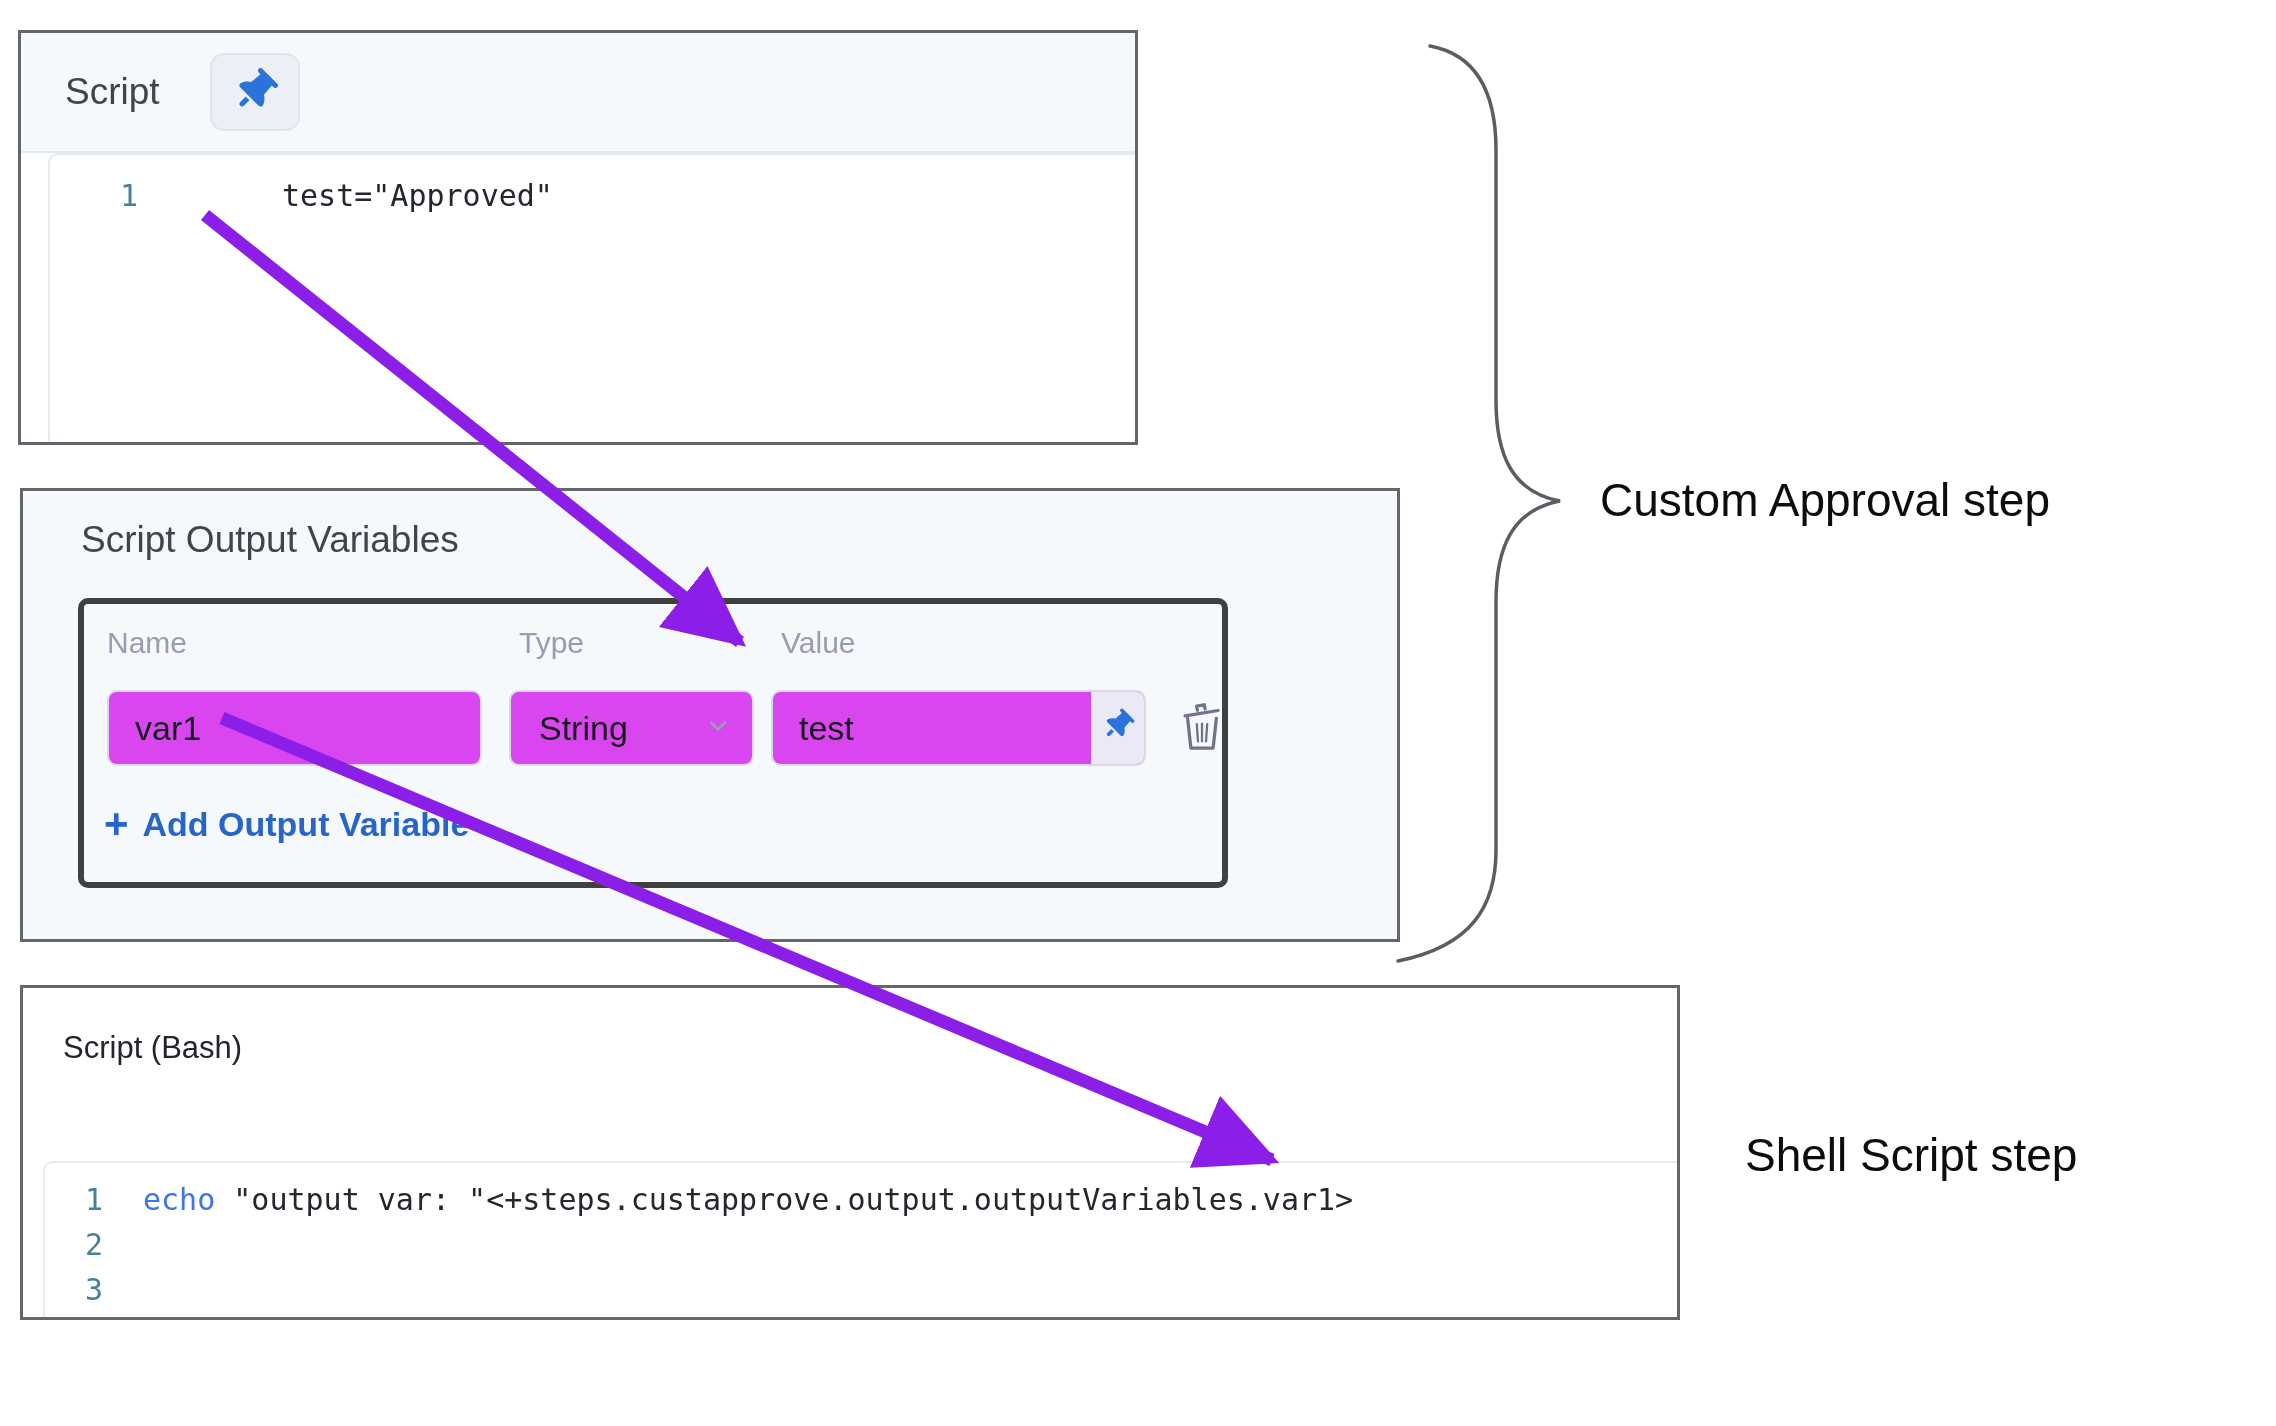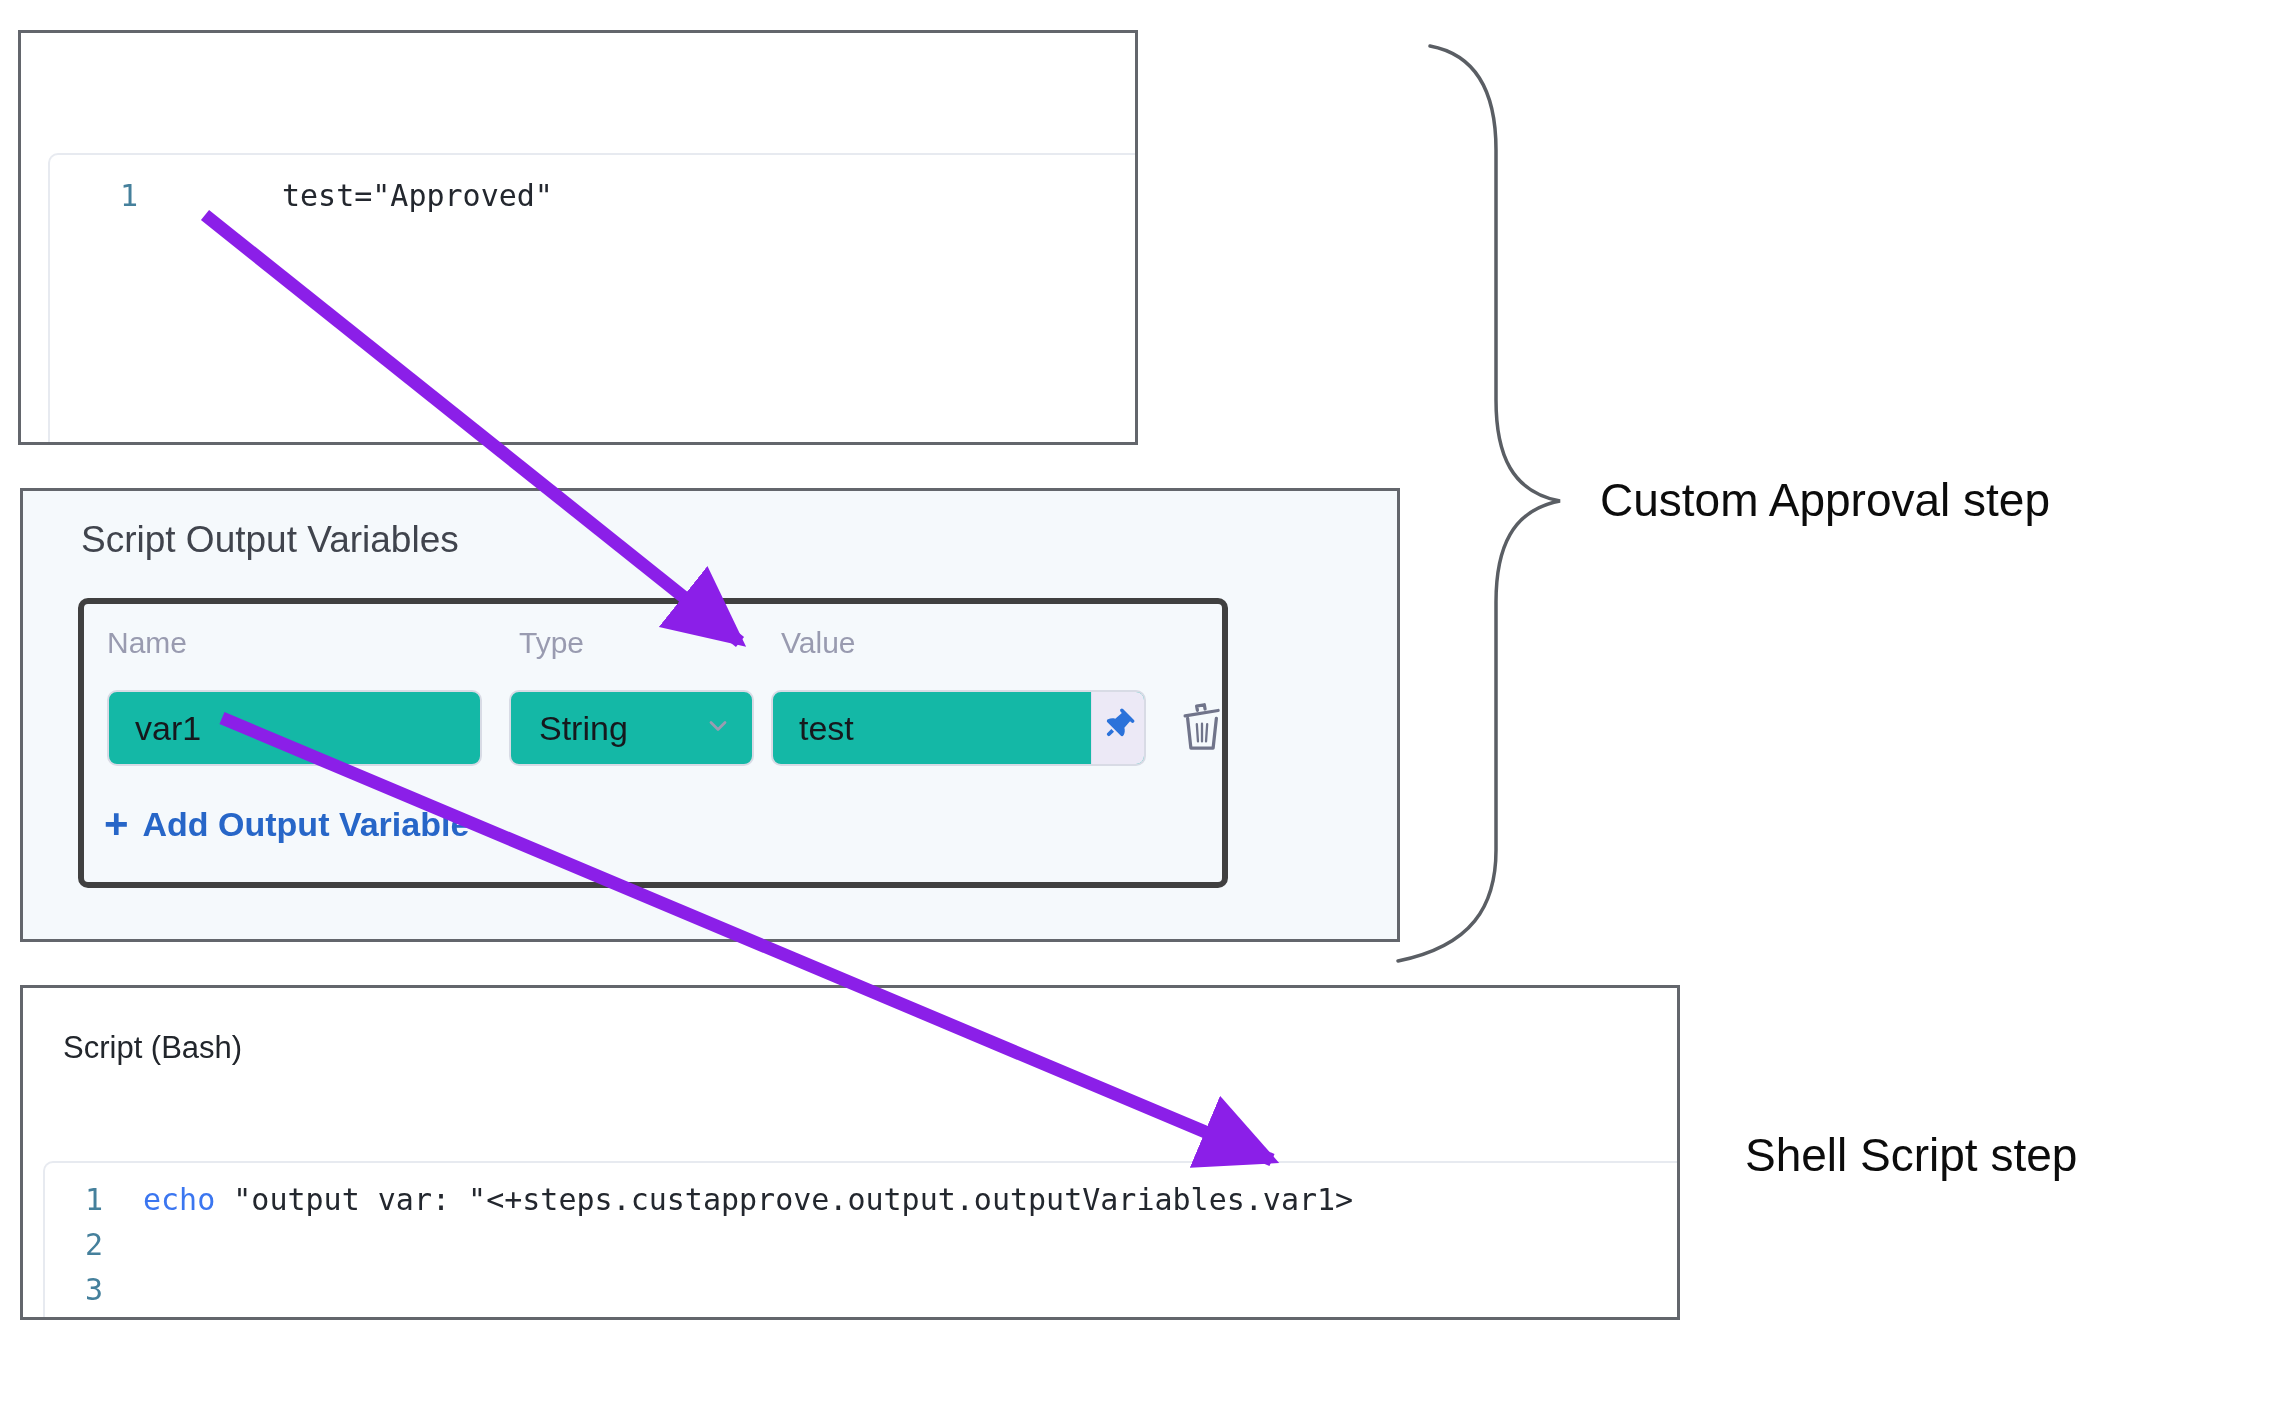--- a/index.html
+++ b/index.html
@@ -32,21 +32,21 @@
   #top-panel .code-text { margin-left:144px; color:#23272e; white-space:pre; }
 
   
   #middle-panel { left:20px; top:488px; width:1380px; height:454px; background:#f5f9fc; }
   #middle-panel .panel-title { position:absolute; left:58px; top:28px;text-align:right; }
   #vars-box {
     position:absolute; left:55px; top:107px; width:1150px; height:290px;
     border:6px solid #404040; border-radius:10px; box-sizing:border-box;
   }
   .field-label { position:absolute; top:22px; font-size:30px; color:#999bb0; }
-  .ctl { position:absolute; top:86px; height:76px; box-sizing:border-box; background:#14b8a6;
+  .ctl { position:absolute; top:86px; height:76px; box-sizing:border-box; background:#d946ef;
          border:2px solid #d8dbe5; border-radius:10px; font-size:34px; color:#16181d; }
   #name-input { left:23px; width:375px; padding:0 0 0 26px; font-family:"Liberation Sans",sans-serif; outline:none; }
   #type-select { left:425px; width:245px; display:flex; align-items:center;
                  justify-content:space-between; padding:0 20px 0 28px; cursor:pointer; }
   #value-group { left:687px; width:375px; display:flex; overflow:hidden; padding:0; }
   #value-input { flex:1; min-width:0; border:none; outline:none; font-size:34px; color:#16181d;
                  padding-left:26px; font-family:"Liberation Sans",sans-serif; background:transparent; }
   #value-pin { width:52px; flex:none; background:#ece9f6; border-left:1px solid #e2def0;
                display:flex; align-items:center; justify-content:center; cursor:pointer; }
   #trash-button { position:absolute; left:1090px; top:92px; width:56px; height:64px;
@@ -71,20 +71,30 @@
   .annotation { position:absolute; font-size:46px; color:#0c0c0c; white-space:nowrap; }
   #custom-approval-label { left:1600px; top:473px; }
   #shell-script-label { left:1745px; top:1128px; }
 </style>
 </head>
 <body>
 
 <div id="canvas">
 
   <div class="panel" id="top-panel">
+    <div class="header">
+      <span class="panel-title">Script</span>
+      <button class="pin-button">
+        <span>
+          <svg width="42" height="42" viewBox="0 0 384 512" style="transform:rotate(45deg)">
+            <path fill="#2b72da" d="M32 32C32 14.3 46.3 0 64 0H320c17.7 0 32 14.3 32 32s-14.3 32-32 32H290.5l11.4 148.2c36.7 19.9 65.7 53.2 79.5 94.7l1 3c3.3 9.8 1.6 20.5-4.4 28.8s-15.7 13.3-26 13.3H32c-10.3 0-19.9-4.9-26-13.3s-7.7-19-4.4-28.8l1-3c13.8-41.5 42.8-74.8 79.5-94.7L93.5 64H64C46.3 64 32 49.7 32 32zM160 384h64v96c0 17.7-14.3 32-32 32s-32-14.3-32-32V384z"></path>
+          </svg>
+        </span>
+      </button>
+    </div>
     <div class="code-editor">
       <div class="code-line">
         <span class="gutter">1</span>
         <span class="code-text">test="Approved"</span>
       </div>
     </div>
   </div>
 
   <div class="panel" id="middle-panel">
     <span class="panel-title">Script Output Variables</span>

